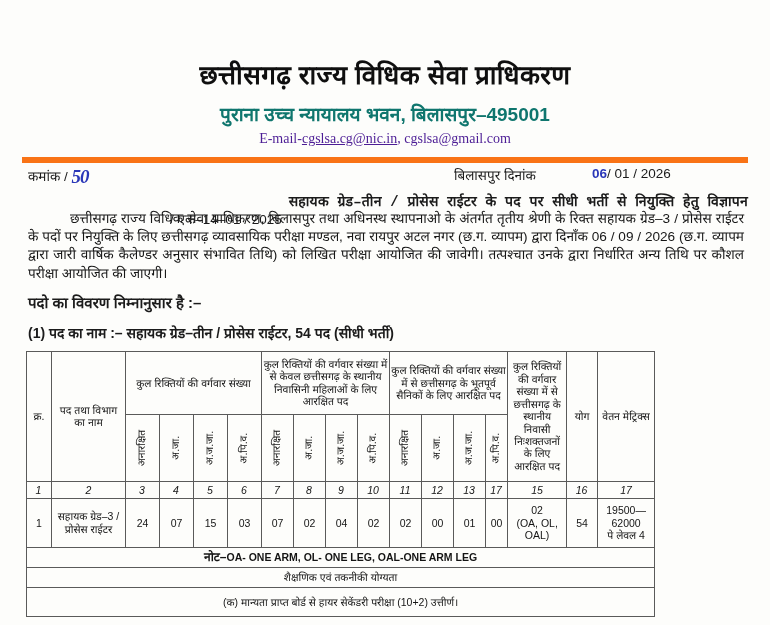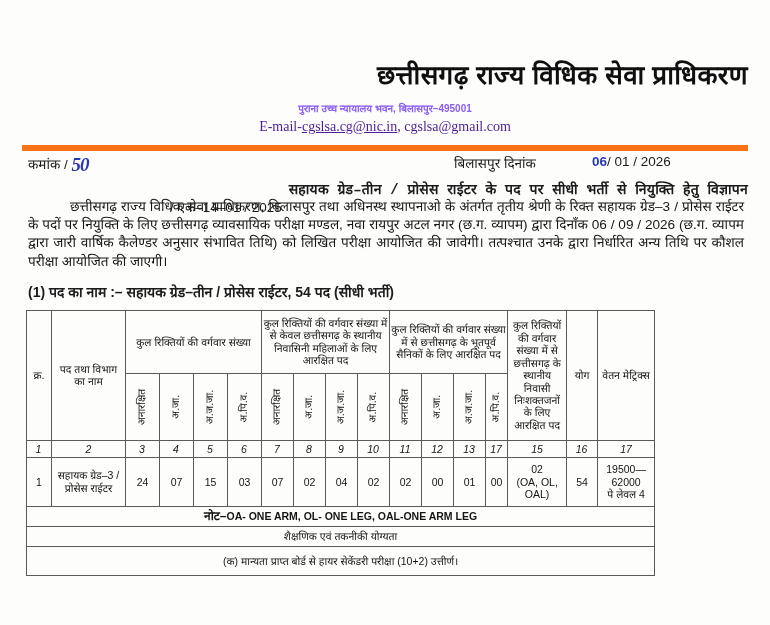--- a/index.html
+++ b/index.html
@@ -8,28 +8,28 @@
     background:#fdfdfb;
     font-family:"Liberation Serif", serif;
     color:#1b1b1b;
     overflow:hidden;
     position:relative;
   }
   .page{position:relative;width:770px;height:625px;box-sizing:border-box;padding:0 22px;}
 
   
   .org-title{
-    text-align:right;
+    text-align:center;
     font-family:"Liberation Sans", sans-serif;
     font-size:26px;font-weight:700;letter-spacing:.4px;
     margin:56px 0 0 0;color:#0f0f0f;
   }
   .org-addr{
     text-align:center;font-family:"Liberation Sans", sans-serif;
-    font-size:10px;font-weight:700;margin-top:9px;color:#8b5cf6;
+    font-size:19px;font-weight:700;margin-top:9px;color:#0f766e;
   }
   .org-mail{
     text-align:center;font-size:14px;margin-top:4px;color:#4c1d95;
   }
   .org-mail u{text-decoration:underline;}
   .org-phone{
     text-align:center;font-size:14px;margin-top:2px;color:#141414;
   }
 
   
@@ -140,20 +140,21 @@
     <span class="ref-left"><span>कमांक /</span> <span class="ink">50</span></span>
     <span class="ref-mid">/ एक–14–01 / 2025</span>
     <span class="ref-place">बिलासपुर दिनांक</span>
     <span class="ref-date"><span class="ink-sm">06</span><span>/ 01 / 2026</span></span>
   </div>
 
   <div class="sub-title">सहायक ग्रेड–तीन / प्रोसेस राईटर के पद पर सीधी भर्ती से नियुक्ति हेतु विज्ञापन</div>
 
   <div class="para"><span class="indent"></span><span>छत्तीसगढ़ राज्य विधिक सेवा प्राधिकरण, बिलासपुर तथा अधिनस्थ स्थापनाओ के अंतर्गत तृतीय श्रेणी के रिक्त सहायक ग्रेड–3 / प्रोसेस राईटर के पदों पर नियुक्ति के लिए छत्तीसगढ़ व्यावसायिक परीक्षा मण्डल, नवा रायपुर अटल नगर (छ.ग. व्यापम) द्वारा दिनाँक 06 / 09 / 2026 (छ.ग. व्यापम द्वारा जारी वार्षिक कैलेण्डर अनुसार संभावित तिथि) को लिखित परीक्षा आयोजित की जावेगी। तत्पश्चात उनके द्वारा निर्धारित अन्य तिथि पर कौशल परीक्षा आयोजित की जाएगी।</span></div>
 
+  <div class="line-detail">पदो का विवरण निम्नानुसार है :–</div>
   <div class="line-post">(1) पद का नाम :– सहायक ग्रेड–तीन / प्रोसेस राईटर, 54 पद (सीधी भर्ती)</div>
 
   <div class="tbl-wrap">
   <table class="main">
     <colgroup>
       <col style="width:25px">
           <col style="width:74px">
       <col style="width:34px">
           <col style="width:34px">
           <col style="width:34px">

